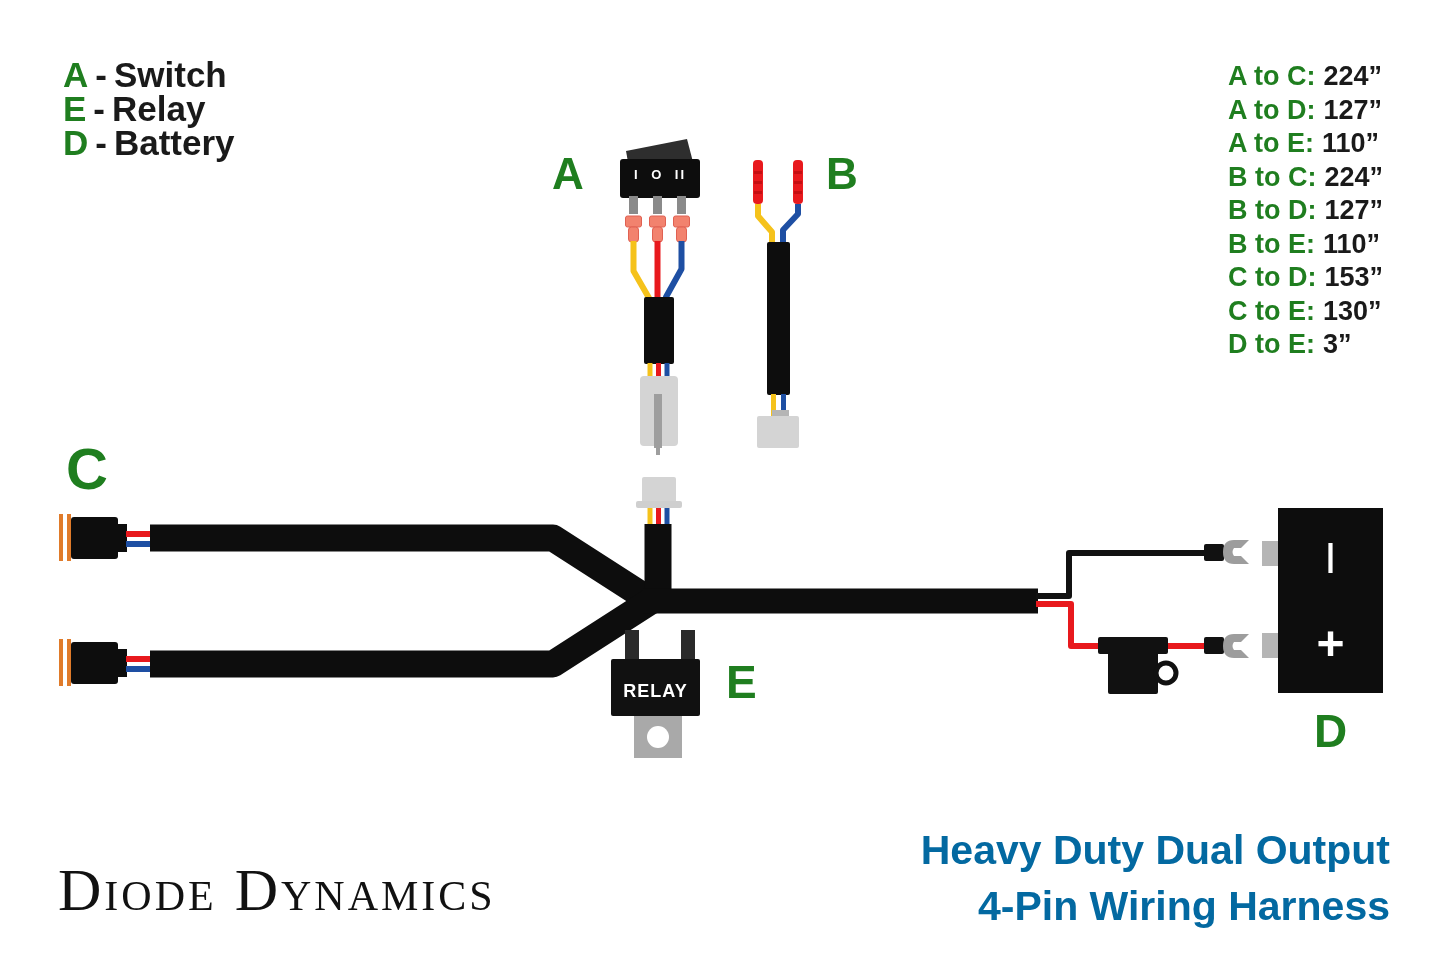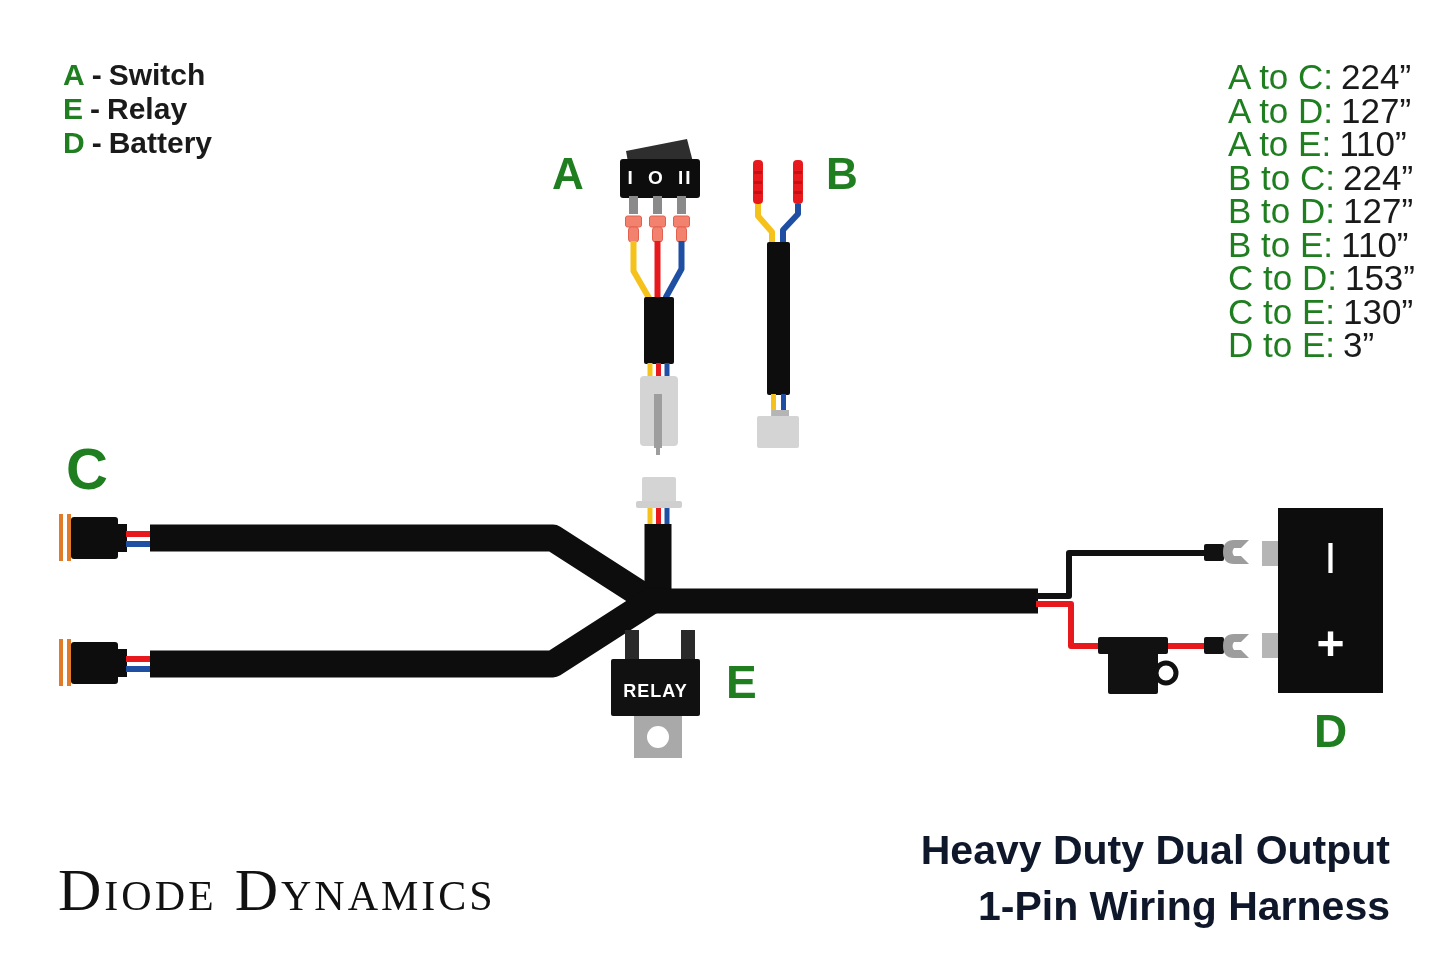--- a/index.html
+++ b/index.html
@@ -6,52 +6,52 @@
   body{
     width:1445px;height:963px;position:relative;overflow:hidden;
     background:#ffffff;
     font-family:"Liberation Sans", sans-serif;
     color:#1a1a1a;
   }
   .abs{position:absolute;}
   svg{position:absolute;left:0;top:0;}
 
   
-  .legend{left:63px;top:58px;font-size:30px;font-weight:bold;line-height:34px;}
+  .legend{left:63px;top:58px;font-size:35px;font-weight:bold;line-height:34px;}
   .legend .letter{color:var(--green,#1f7e1f);}
   .legend .sep{margin:0 7px;}
 
   
-  .measure{left:1228px;top:60px;font-size:35px;font-weight:normal;line-height:33.5px;}
+  .measure{left:1228px;top:60px;font-size:27px;font-weight:bold;line-height:33.5px;}
   .measure .pair{color:var(--green,#1f7e1f);}
   .measure .val{margin-left:8px;color:#1a1a1a;}
 
   
   .comp-label{color:var(--green,#1f7e1f);font-weight:bold;line-height:1;}
   .lbl-a{left:552px;top:152px;font-size:44px;}
   .lbl-b{left:826px;top:152px;font-size:44px;}
   .lbl-c{left:66px;top:440px;font-size:58px;}
   .lbl-d{left:1278px;top:708px;width:105px;text-align:center;font-size:46px;}
   .lbl-e{left:726px;top:659px;font-size:46px;}
 
   
   .switch-text{left:620px;top:167px;width:80px;text-align:center;color:#fff;
-    font-size:19px;font-weight:bold;letter-spacing:2px;word-spacing:6px;}
+    font-size:13px;font-weight:bold;letter-spacing:2px;word-spacing:6px;}
   .relay-text{left:611px;top:681px;width:89px;text-align:center;color:#fff;
     font-size:18px;font-weight:bold;letter-spacing:1px;}
   .bat-neg{left:1278px;top:539px;width:105px;text-align:center;color:#fff;
     font-size:32px;font-weight:bold;line-height:1;}
   .bat-pos{left:1278px;top:620px;width:105px;text-align:center;color:#fff;
     font-size:48px;font-weight:bold;line-height:1;}
 
   
   .logo{left:58px;top:860px;font-family:"Liberation Serif", serif;
     font-size:60px;font-variant:small-caps;letter-spacing:3px;color:#111;line-height:1;}
   .title{right:55px;top:822px;text-align:right;font-size:41px;font-weight:bold;
-    line-height:56px;color:#0f172a;}
+    line-height:56px;color:#0369a1;}
 </style>
 </head>
 <body>
 
 <svg width="1445" height="963" viewBox="0 0 1445 963">
 
   <g>
     <polygon points="628,162 626,151 687,139 693,162" fill="#2e2e2e"></polygon>
     <rect x="620" y="159" width="80" height="39" rx="3" fill="#0d0d0d"></rect>
     <rect x="629" y="196" width="9" height="18" fill="#8a8a8a"></rect>
@@ -192,14 +192,14 @@
 <div class="abs comp-label lbl-e">E</div>
 
 <div class="abs switch-text">I O II</div>
 <div class="abs relay-text">RELAY</div>
 <div class="abs bat-neg">|</div>
 <div class="abs bat-pos">+</div>
 
 <div class="abs logo">Diode Dynamics</div>
 <div class="abs title">
   <div>Heavy Duty Dual Output</div>
-  <div>1-Pin Wiring Harness</div>
+  <div>4-Pin Wiring Harness</div>
 </div>
 
 </body></html>

